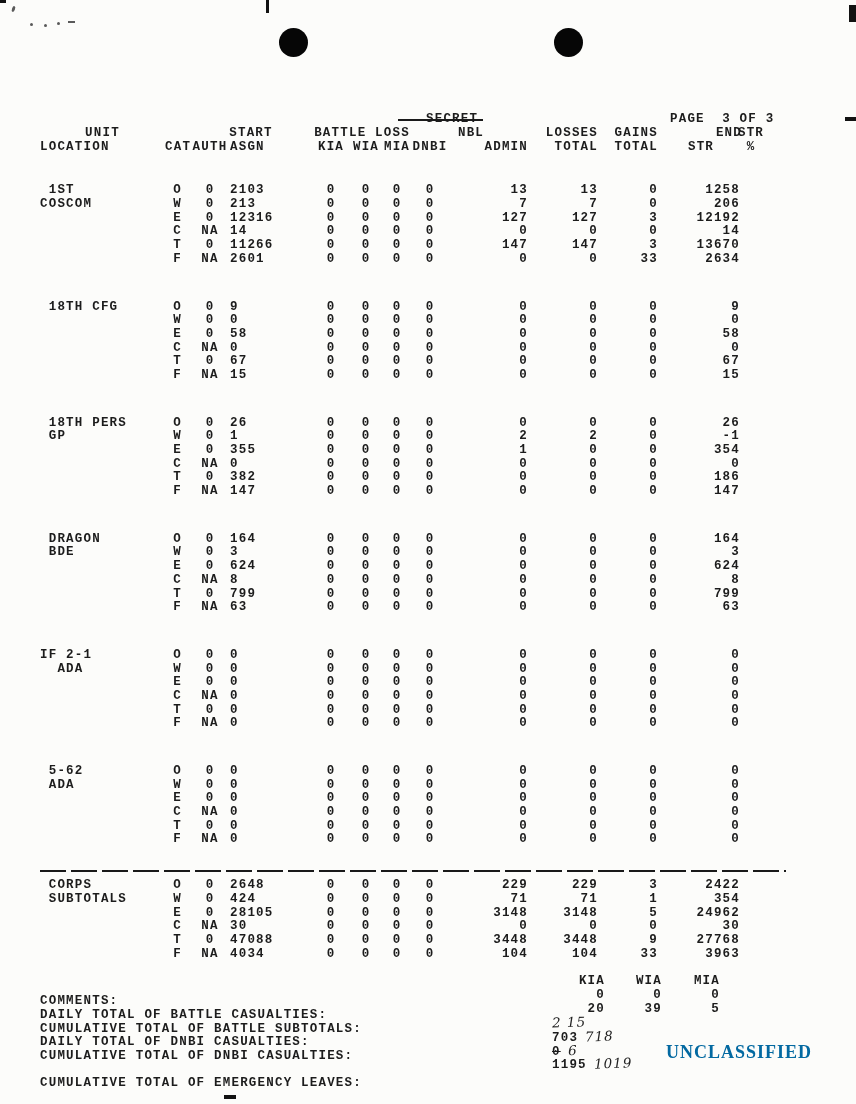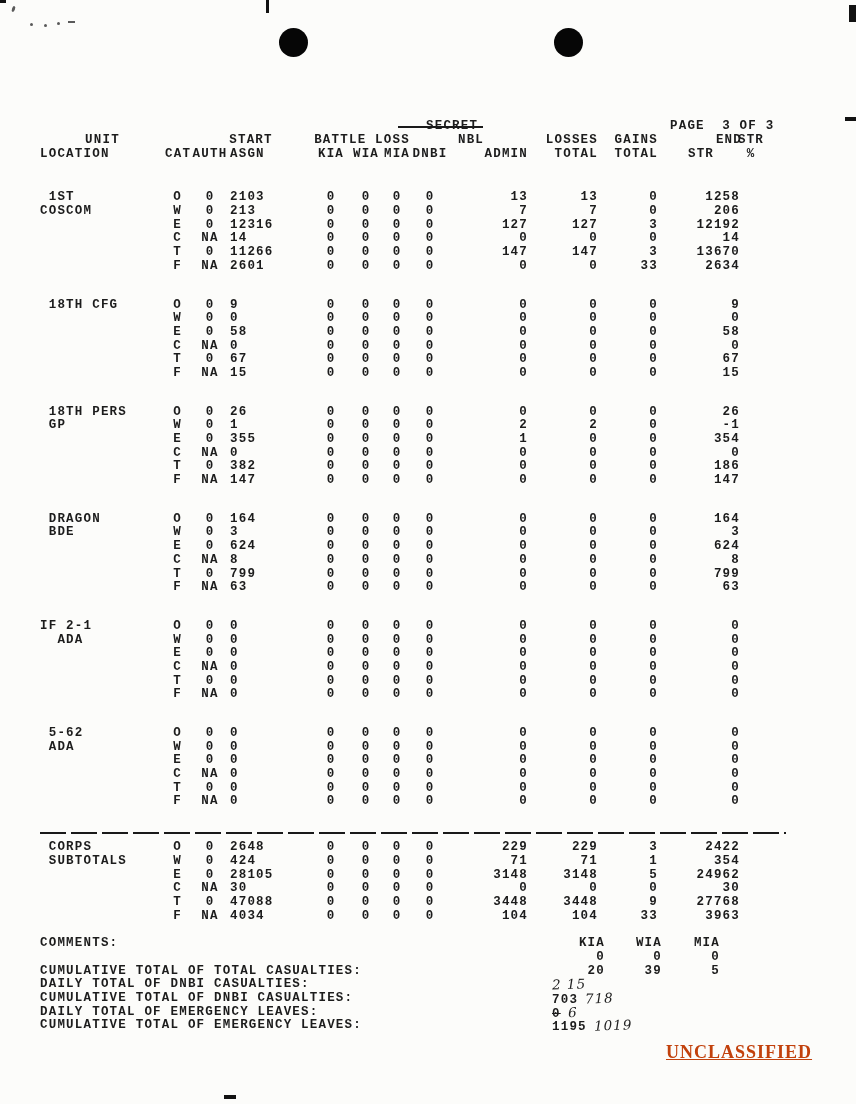--- a/index.html
+++ b/index.html
@@ -20,21 +20,21 @@
   .art.a-right-bar{left:849px;top:5px;width:7px;height:17px;}
   .art.a-right-dash{left:845px;top:117px;width:11px;height:4px;}
   .art.a-bottom-dash{left:224px;top:1095px;width:12px;height:4px;}
   .pen-dot{position:absolute;background:#5a5a5a;border-radius:50%;}
   .pd1{left:12px;top:6px;width:3px;height:6px;transform:rotate(20deg);}
   .pd2{left:30px;top:23px;width:3px;height:3px;}
   .pd3{left:44px;top:24px;width:3px;height:3px;}
   .pd4{left:57px;top:22px;width:3px;height:3px;}
   .pd5{left:68px;top:21px;width:7px;height:2px;border-radius:0;}
 
-  .sheet{position:absolute;left:40px;top:119px;width:746px;}
+  .sheet{position:absolute;left:40px;top:112px;width:746px;}
   .line{position:relative;height:14px;}
   .secret{position:absolute;left:386px;top:0;}
   .secret::after{content:"";position:absolute;left:-28px;right:-5px;top:7px;height:2px;background:#1a1a1a;}
   .pagelabel{position:absolute;left:630px;top:0;white-space:pre;}
 
   .trow{
     display:grid;
     grid-template-columns:125px 25px 40px 82px 38px 32px 30px 36px 82px 70px 60px 82px 44px;
     height:13.7px;align-items:start;
   }
@@ -50,44 +50,44 @@
 
   .h-unit{grid-column:1;text-align:center;}
   .h-start{grid-column:3/5;text-align:center;}
   .h-battle{grid-column:5/8;text-align:center;}
   .h-nbl{grid-column:8/10;text-align:center;}
   .h-losses{grid-column:10;text-align:right;padding-right:2px;}
   .h-gains{grid-column:11;text-align:right;padding-right:2px;}
   .h-end{grid-column:12;text-align:right;}
   .h-str{grid-column:13;text-align:center;margin-left:-26px;}
 
-  .tbody .block{margin-top:25px;}
+  .tbody .block{margin-top:34px;}
   .tbody .block:first-child{margin-top:30px;}
   .separator{margin-top:24px;height:2px;
     background:repeating-linear-gradient(90deg,#191919 0 26px,transparent 26px 31px);}
   .separator + .block{margin-top:6px;}
 
   .comments{margin-top:14px;}
   .crow{position:relative;height:13.7px;}
-  .clabel{position:absolute;left:0;white-space:pre;}
+  .clabel{position:absolute;left:0;white-space:pre;margin-top:20px;}
   .cval{position:absolute;text-align:right;white-space:pre;}
   .cv1{left:505px;width:60px;}
   .cv2{left:570px;width:52px;}
   .cv3{left:630px;width:50px;}
   .cgroup{position:absolute;left:512px;top:-1px;display:flex;gap:7px;align-items:baseline;}
   .ctyped{white-space:pre;}
   .ctyped.struck{text-decoration:line-through;}
   .chw{
     font-family:"DejaVu Serif",serif;font-style:italic;font-weight:400;
     font-size:13.5px;letter-spacing:1px;transform:rotate(-2deg);color:#222;white-space:pre;
   }
   .stamp{
     position:absolute;left:666px;top:1042px;
     font-family:"Liberation Serif","DejaVu Serif",serif;font-weight:700;
-    font-size:18px;letter-spacing:1px;color:#c2410c;text-decoration:underline;
+    font-size:18px;letter-spacing:1px;color:#0369a1;
   }
 </style>
 </head>
 <body>
 
 <div class="page">
 
   <div class="hole h1"></div>
   <div class="hole h2"></div>
   <div class="art a-top-tick"></div>
@@ -784,45 +784,45 @@
       </div>
 
     <div class="comments">
         <div class="crow">
           <div class="clabel">COMMENTS:</div>
           <div class="cval cv1">KIA</div>
           <div class="cval cv2">WIA</div>
           <div class="cval cv3">MIA</div>
         </div>
         <div class="crow">
+          <div class="clabel">DAILY TOTAL OF BATTLE CASUALTIES:</div>
           <div class="cval cv1">0</div>
           <div class="cval cv2">0</div>
           <div class="cval cv3">0</div>
         </div>
         <div class="crow">
-          <div class="clabel">CUMULATIVE TOTAL OF TOTAL CASUALTIES:</div>
+          <div class="clabel">CUMULATIVE TOTAL OF BATTLE SUBTOTALS:</div>
           <div class="cval cv1">20</div>
           <div class="cval cv2">39</div>
           <div class="cval cv3">5</div>
         </div>
         <div class="crow">
           <div class="clabel">DAILY TOTAL OF DNBI CASUALTIES:</div>
           <div class="cgroup">
             <div class="chw">2 15</div>
           </div>
         </div>
         <div class="crow">
           <div class="clabel">CUMULATIVE TOTAL OF DNBI CASUALTIES:</div>
           <div class="cgroup">
             <div class="ctyped">703</div>
             <div class="chw">718</div>
           </div>
         </div>
         <div class="crow">
-          <div class="clabel">DAILY TOTAL OF EMERGENCY LEAVES:</div>
           <div class="cgroup">
             <div class="ctyped struck">0</div>
             <div class="chw">6</div>
           </div>
         </div>
         <div class="crow">
           <div class="clabel">CUMULATIVE TOTAL OF EMERGENCY LEAVES:</div>
           <div class="cgroup">
             <div class="ctyped">1195</div>
             <div class="chw">1019</div>

